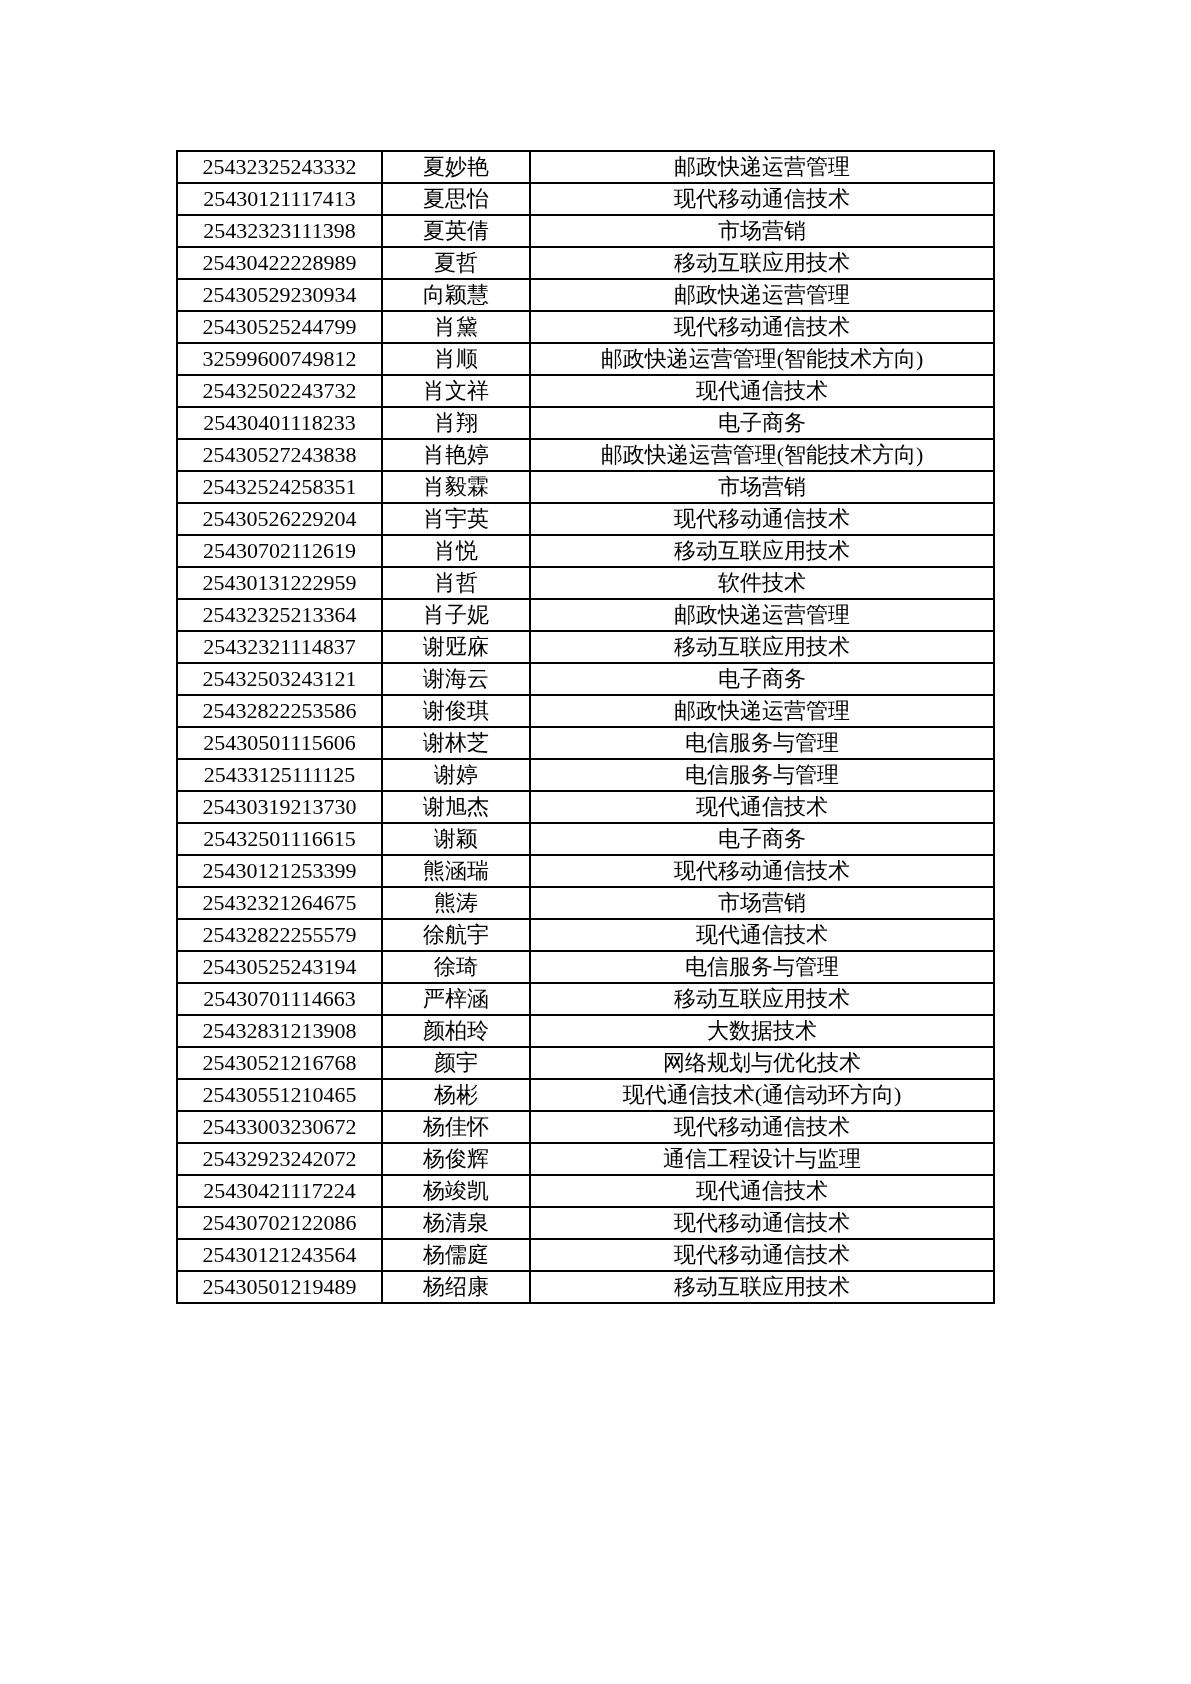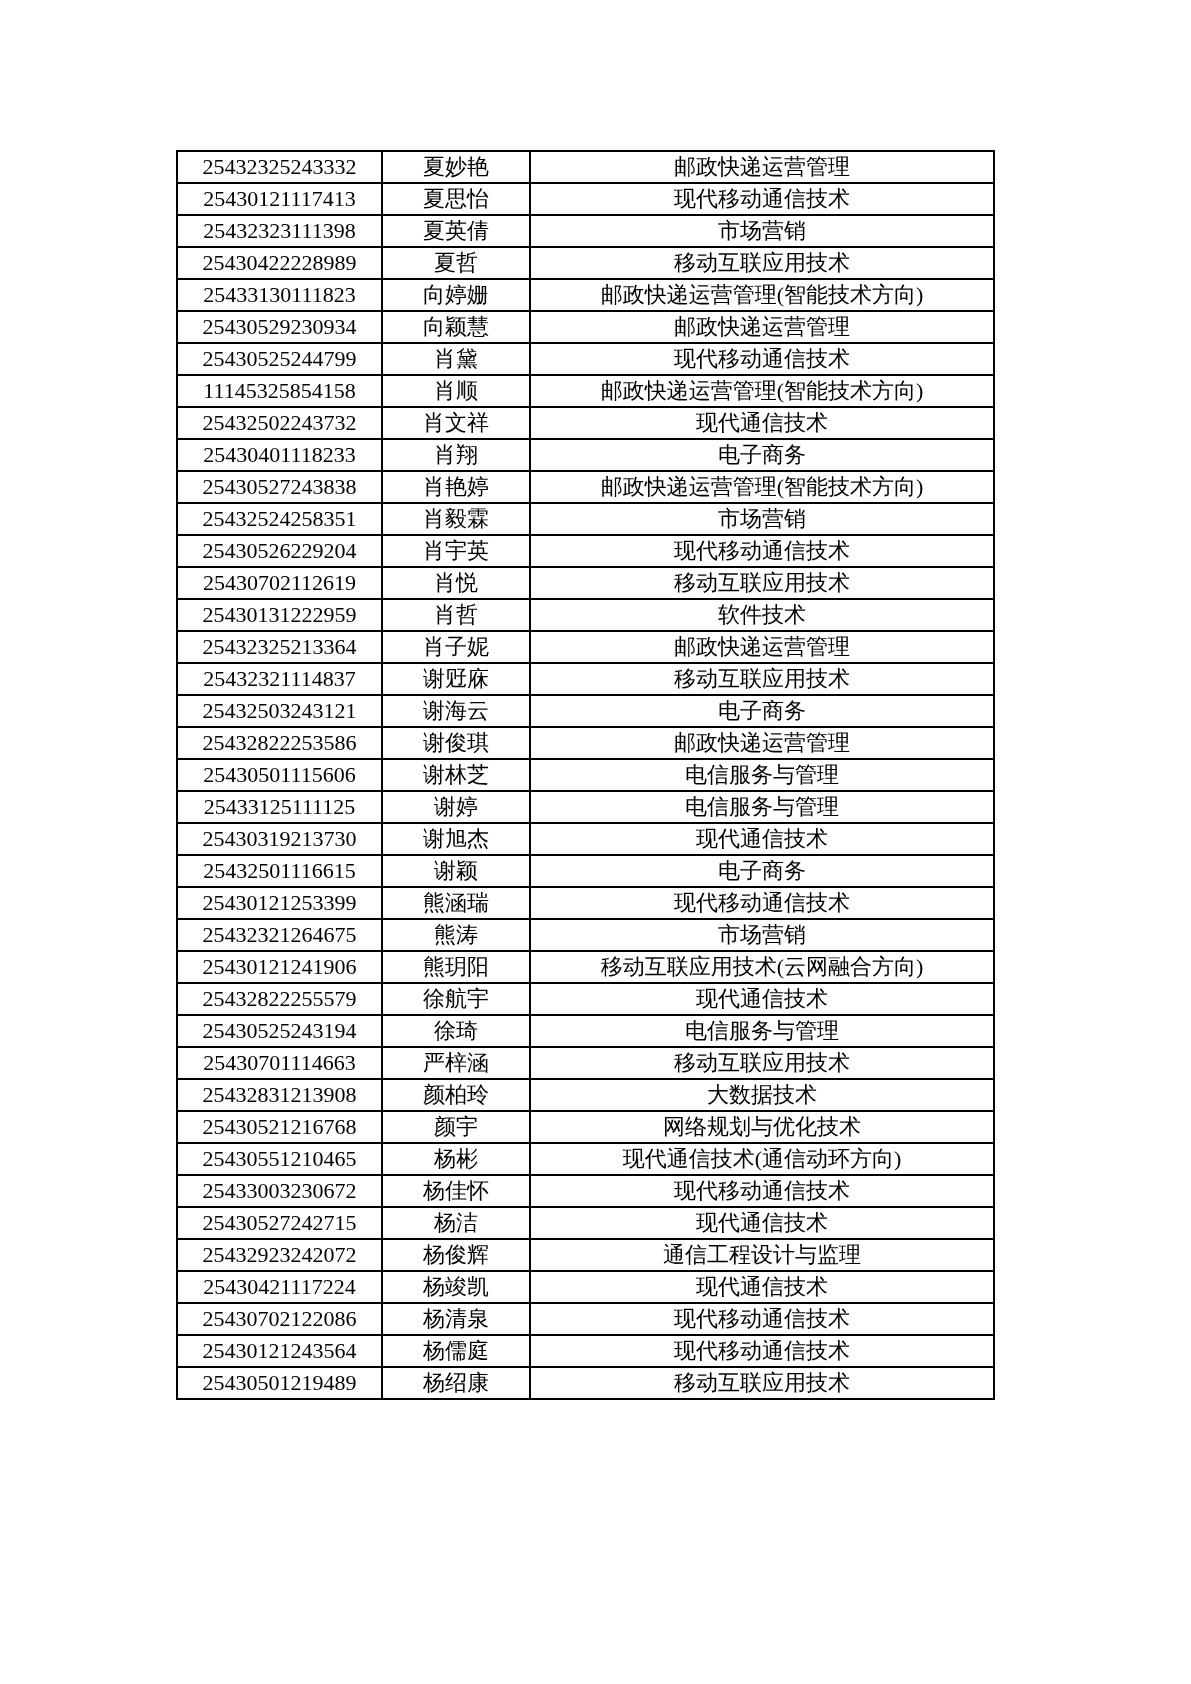--- a/index.html
+++ b/index.html
@@ -70,36 +70,31 @@
           <td>25432323111398</td>
           <td>夏英倩</td>
           <td>市场营销</td>
         </tr>
         <tr>
           <td>25430422228989</td>
           <td>夏哲</td>
           <td>移动互联应用技术</td>
         </tr>
         <tr>
-          <td>25433130111823</td>
-          <td>向婷姗</td>
-          <td>邮政快递运营管理(智能技术方向)</td>
-        </tr>
-        <tr>
           <td>25430529230934</td>
           <td>向颖慧</td>
           <td>邮政快递运营管理</td>
         </tr>
         <tr>
           <td>25430525244799</td>
           <td>肖黛</td>
           <td>现代移动通信技术</td>
         </tr>
         <tr>
-          <td>11145325854158</td>
+          <td>32599600749812</td>
           <td>肖顺</td>
           <td>邮政快递运营管理(智能技术方向)</td>
         </tr>
         <tr>
           <td>25432502243732</td>
           <td>肖文祥</td>
           <td>现代通信技术</td>
         </tr>
         <tr>
           <td>25430401118233</td>
@@ -175,25 +170,20 @@
           <td>25430121253399</td>
           <td>熊涵瑞</td>
           <td>现代移动通信技术</td>
         </tr>
         <tr>
           <td>25432321264675</td>
           <td>熊涛</td>
           <td>市场营销</td>
         </tr>
         <tr>
-          <td>25430121241906</td>
-          <td>熊玥阳</td>
-          <td>移动互联应用技术(云网融合方向)</td>
-        </tr>
-        <tr>
           <td>25432822255579</td>
           <td>徐航宇</td>
           <td>现代通信技术</td>
         </tr>
         <tr>
           <td>25430525243194</td>
           <td>徐琦</td>
           <td>电信服务与管理</td>
         </tr>
         <tr>
@@ -213,25 +203,20 @@
         </tr>
         <tr>
           <td>25430551210465</td>
           <td>杨彬</td>
           <td>现代通信技术(通信动环方向)</td>
         </tr>
         <tr>
           <td>25433003230672</td>
           <td>杨佳怀</td>
           <td>现代移动通信技术</td>
-        </tr>
-        <tr>
-          <td>25430527242715</td>
-          <td>杨洁</td>
-          <td>现代通信技术</td>
         </tr>
         <tr>
           <td>25432923242072</td>
           <td>杨俊辉</td>
           <td>通信工程设计与监理</td>
         </tr>
         <tr>
           <td>25430421117224</td>
           <td>杨竣凯</td>
           <td>现代通信技术</td>

